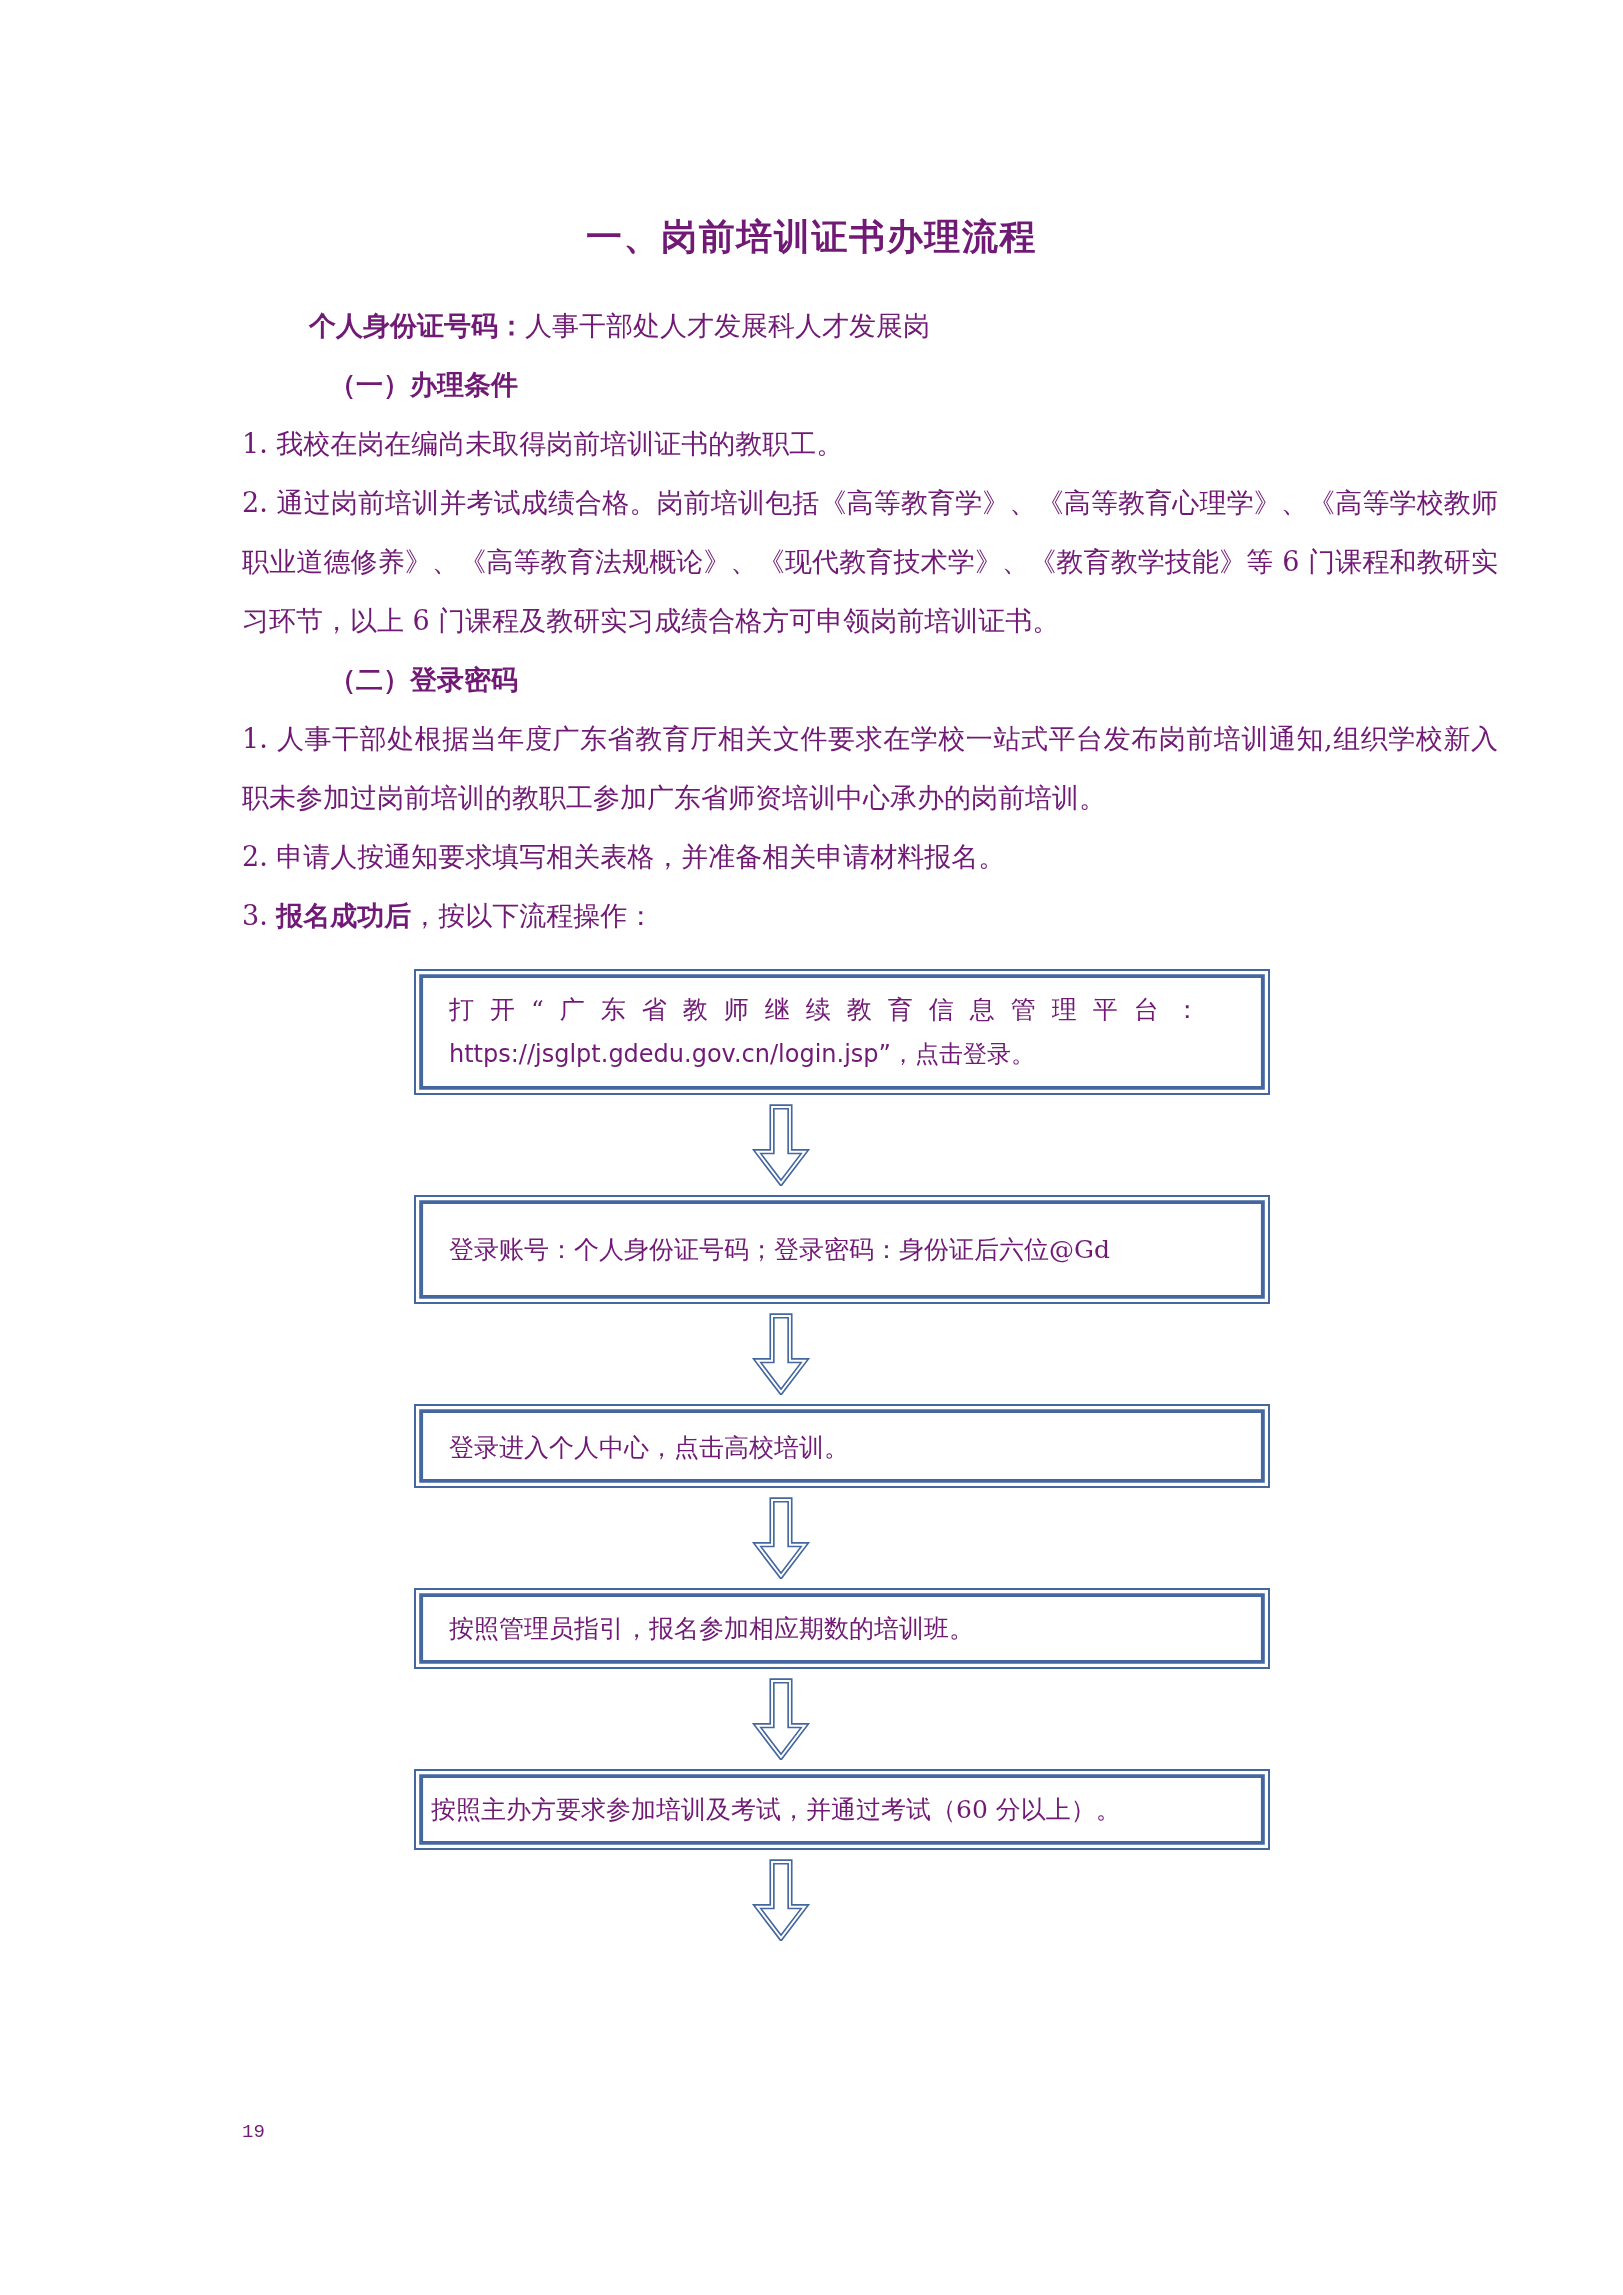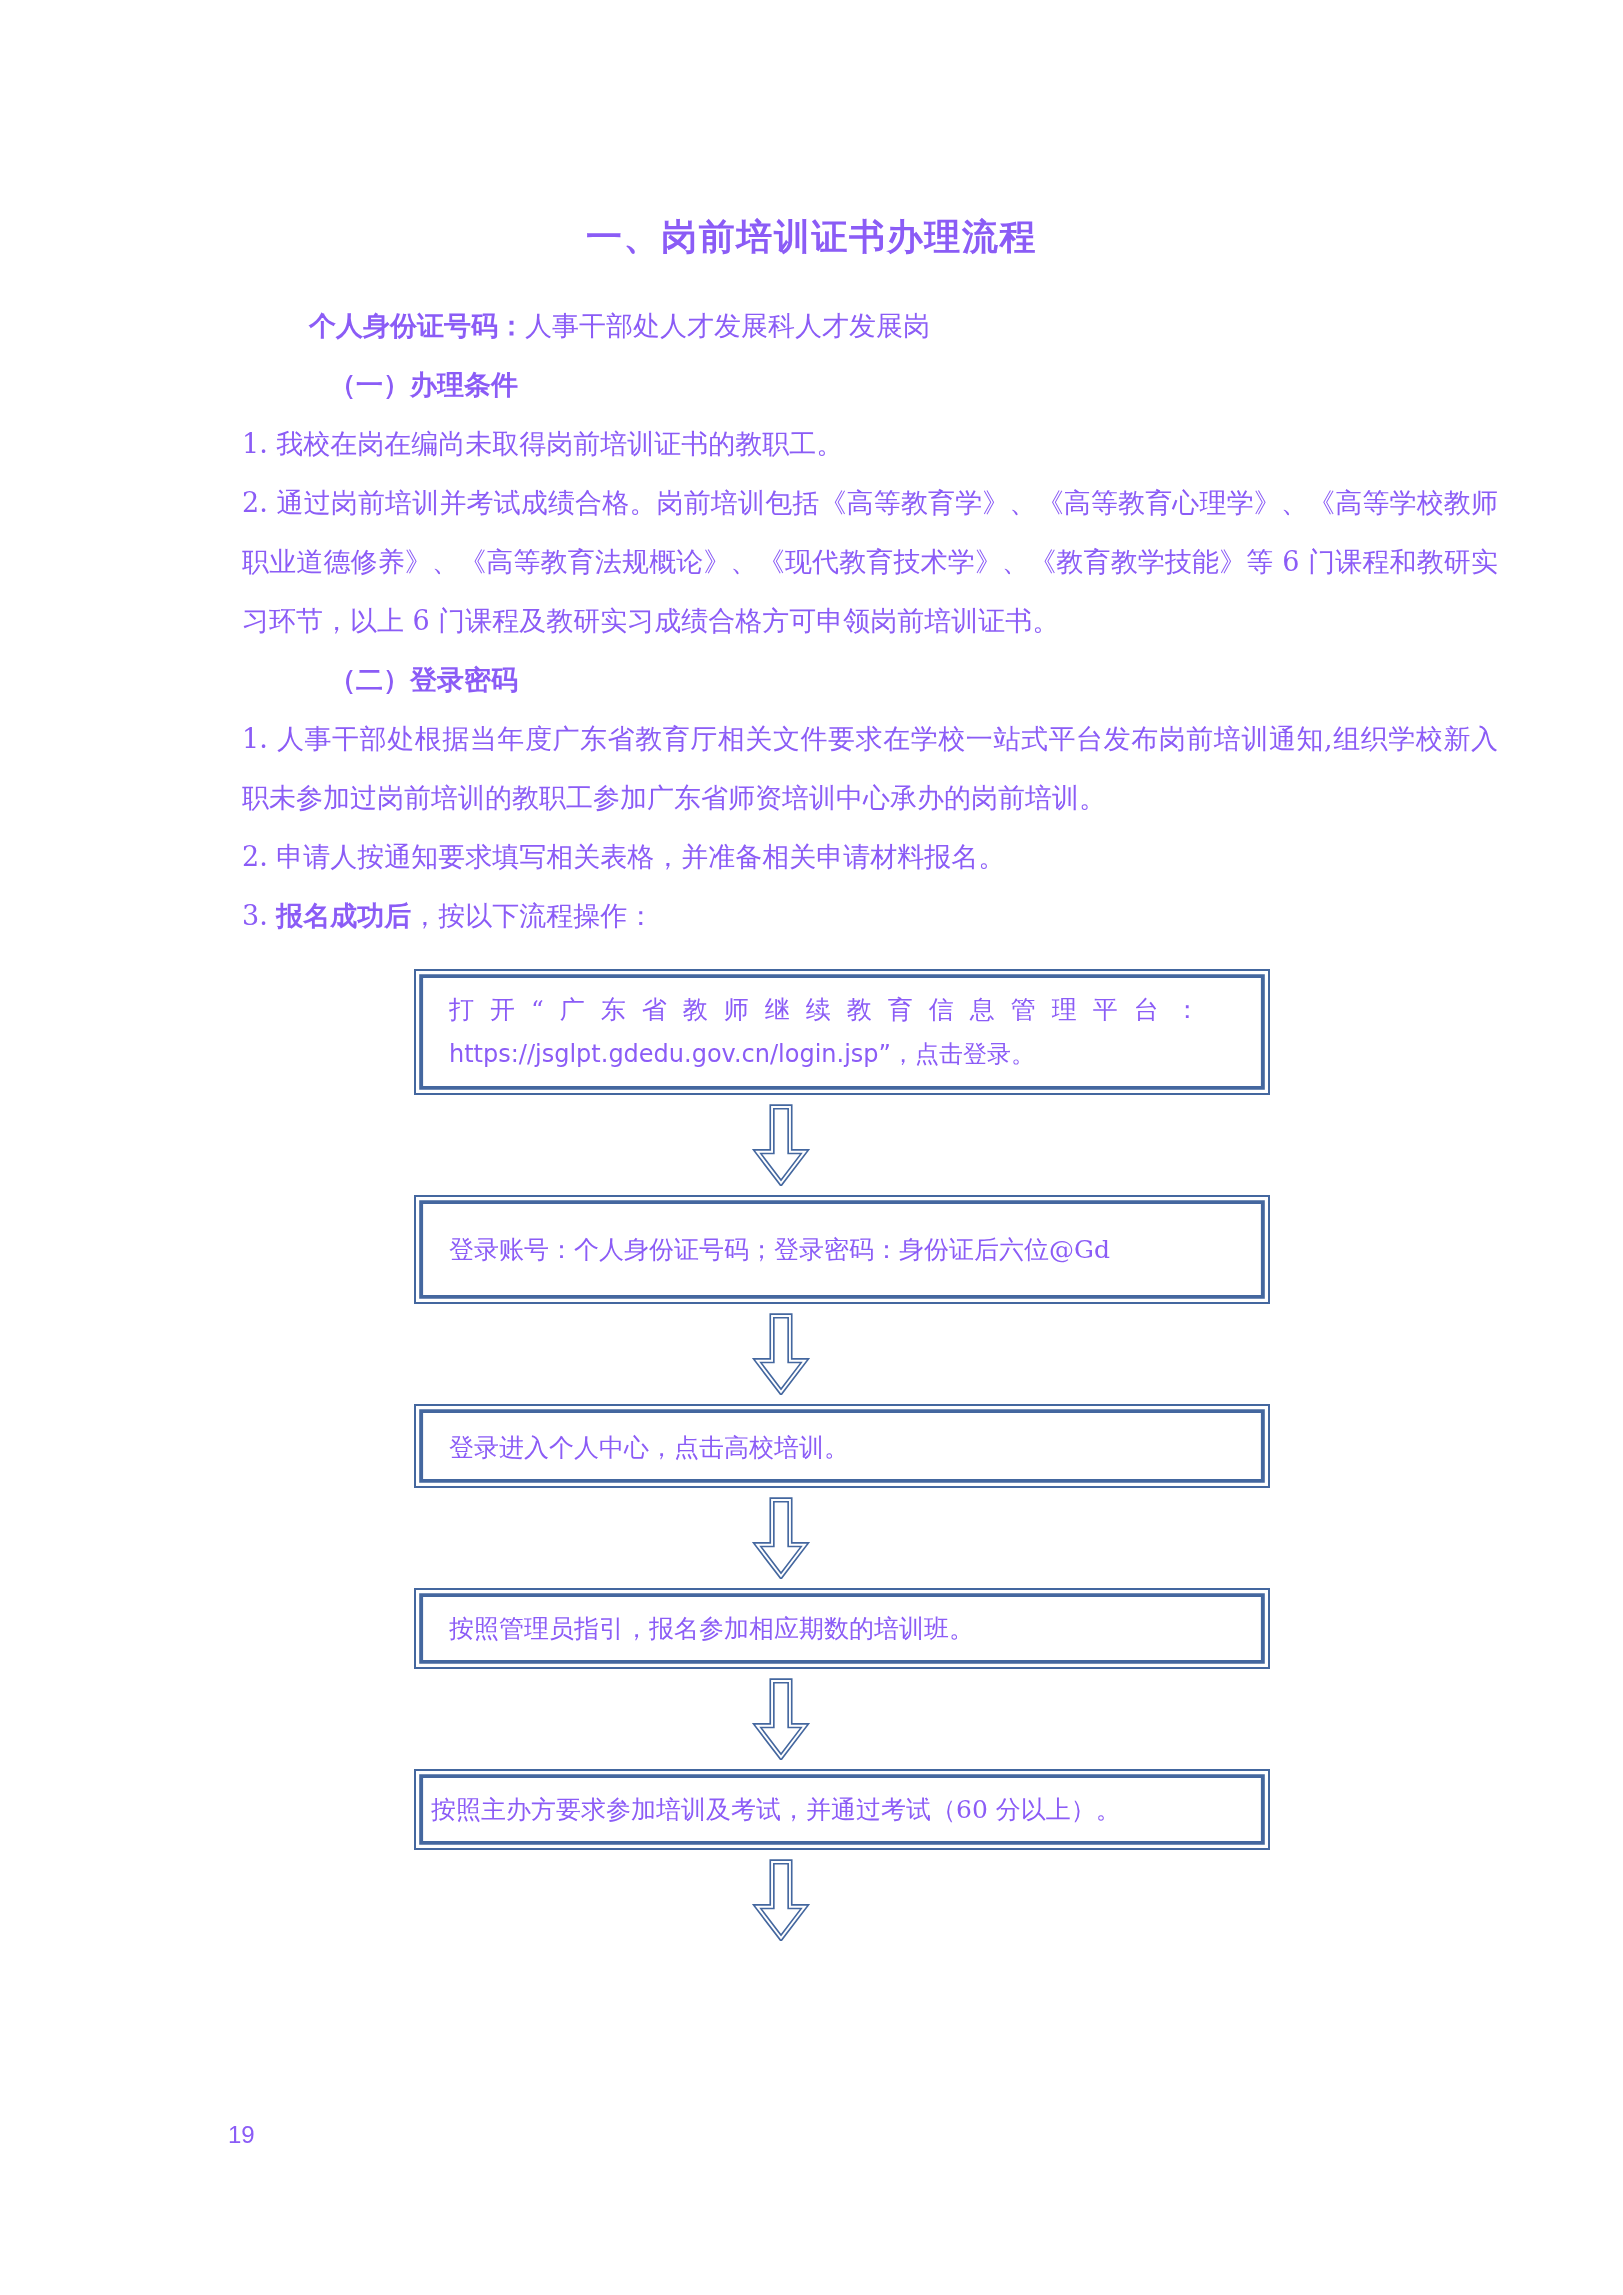--- a/index.html
+++ b/index.html
@@ -2,21 +2,21 @@
 <html style="font-size:12.7px"><head>
 <meta charset="utf-8">
 <style>
   html,body{margin:0;padding:0;background:#ffffff;}
   .page{
     position:relative;
     width:1623px;height:2295px;
     background:#ffffff;
     overflow:hidden;
     font-family:"DejaVu Serif","Liberation Serif",serif;
-    color:#8b5cf6;
+    color:#701a75;
   }
   .doc-title{
     margin:0 0 28px 0;
     padding-top:205px;
     font-size:36px;line-height:63px;
     font-weight:bold;
     text-align:center;
     letter-spacing:1.6px;
   }
   .content{
@@ -59,23 +59,23 @@
   .url-line{font-family:"DejaVu Sans","Liberation Sans",sans-serif;font-size:24px;}
   .arrow-row{
     height:100px;
     display:flex;align-items:center;justify-content:center;
     transform:translateX(-20px);
   }
   .arrow-row svg{display:block;}
 
   .page-number{
     position:absolute;
-    left:228px;top:2121px;
-    font-size:24px;
-    font-family:Liberation Sans, sans-serif;
+    left:242px;top:2121px;
+    font-size:19px;
+    font-family:Liberation Mono, monospace;
   }
 </style>
 </head>
 <body>
 
 <div class="page">
 
   <h1 class="doc-title">一、岗前培训证书办理流程</h1>
 
   <div class="content">

